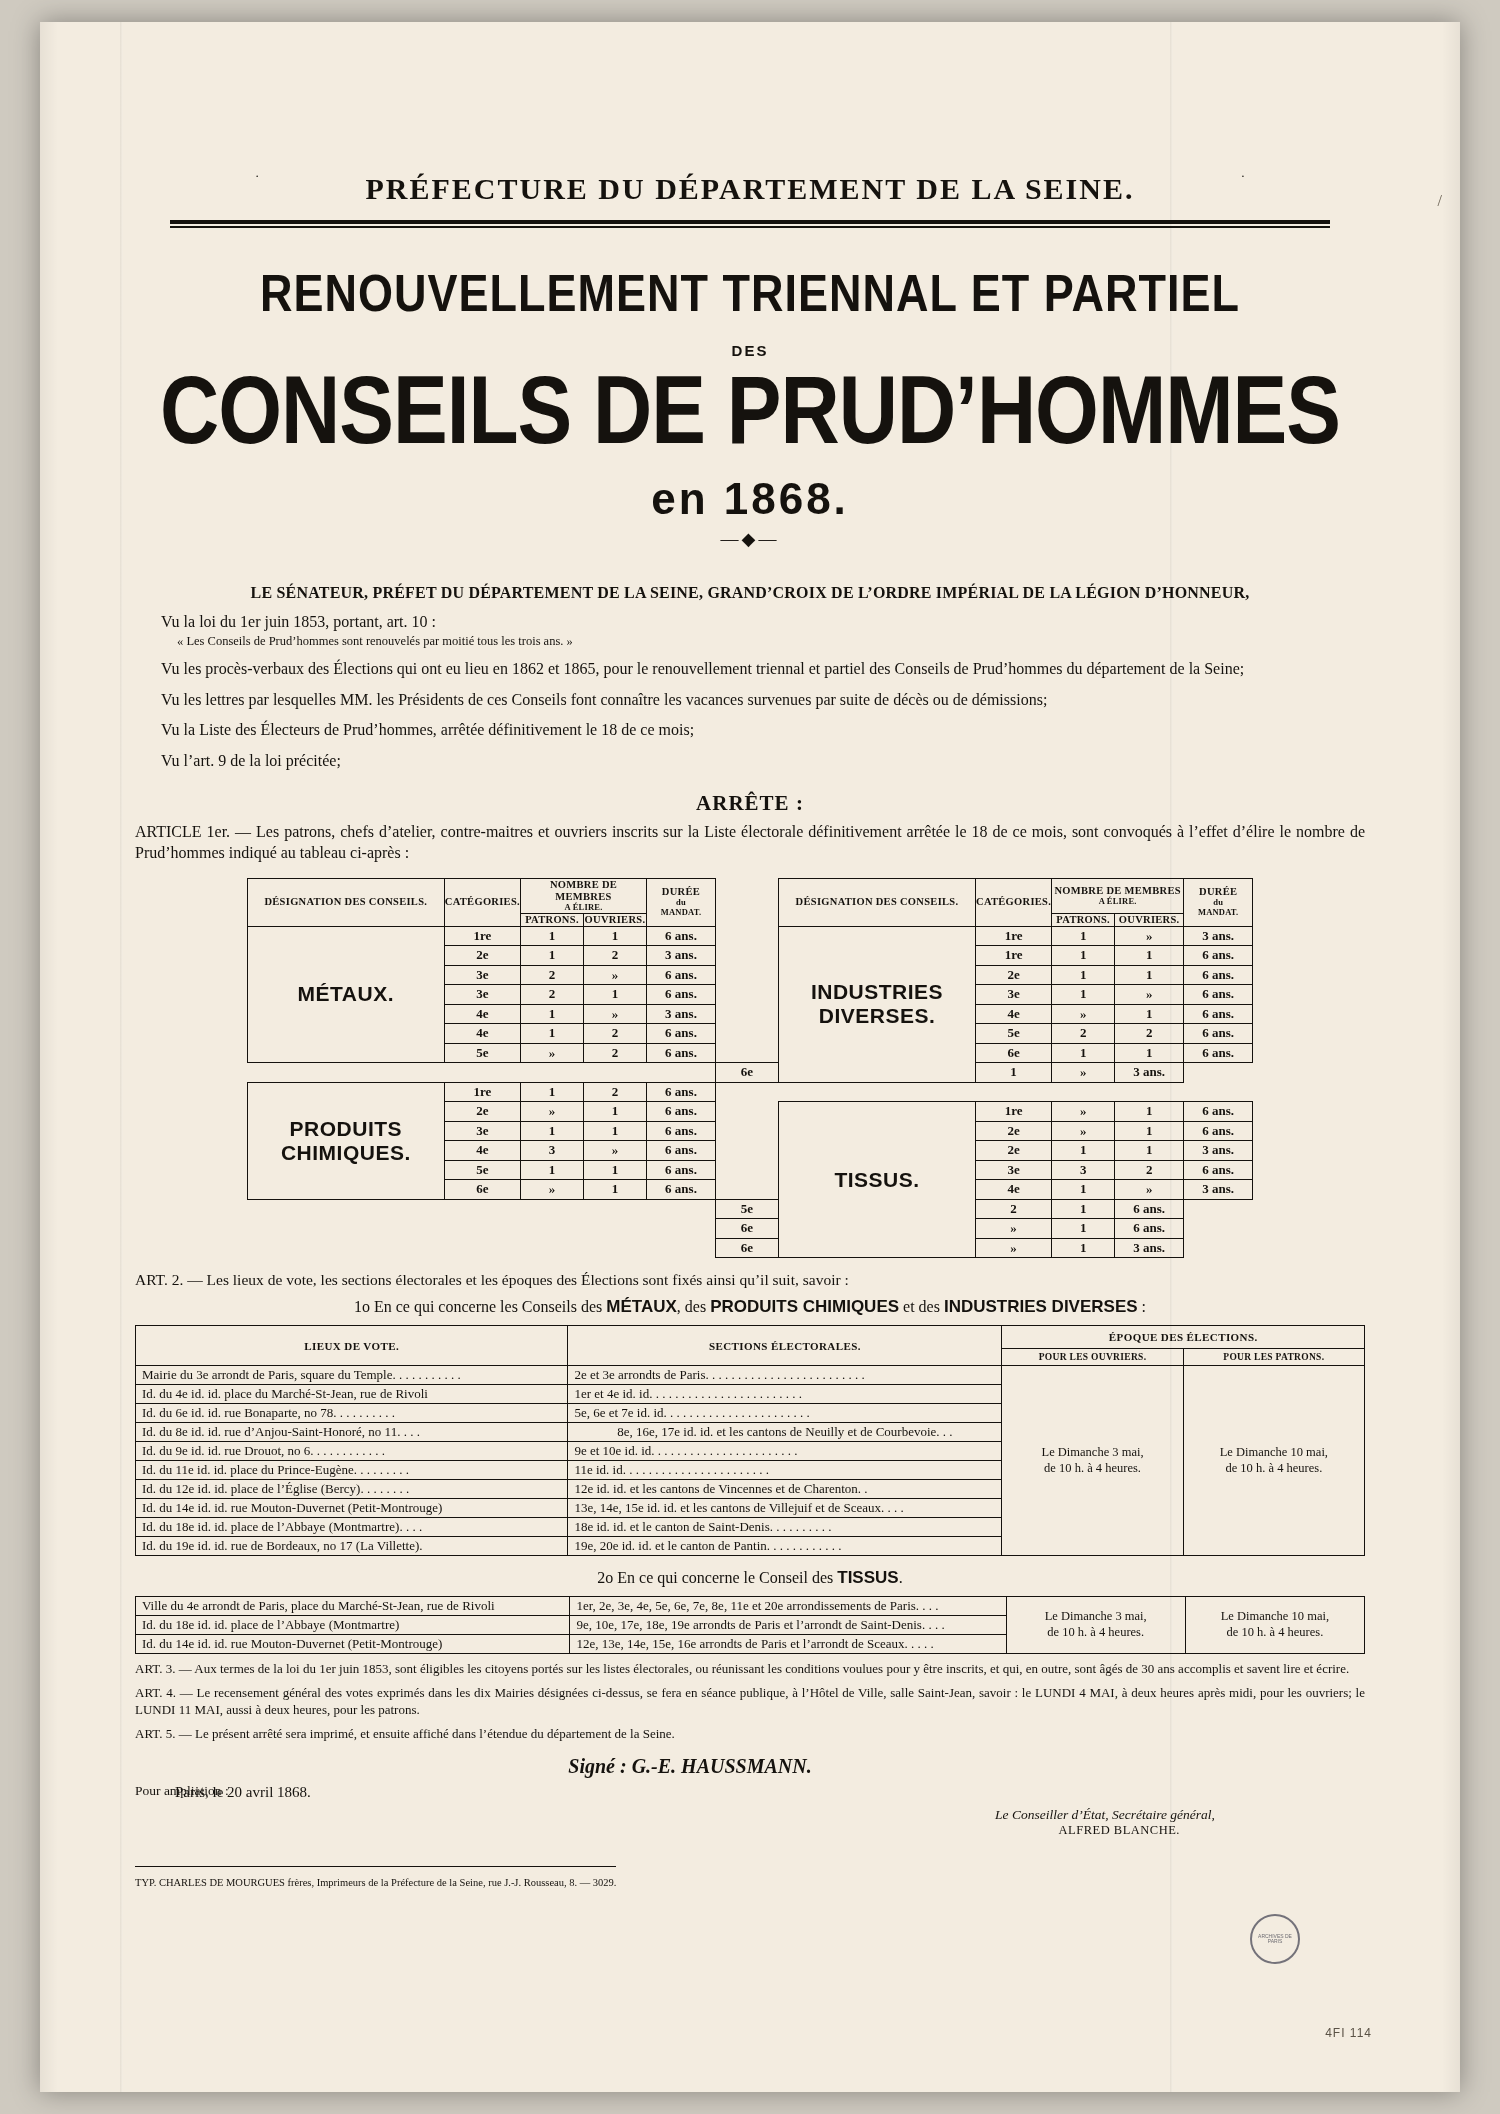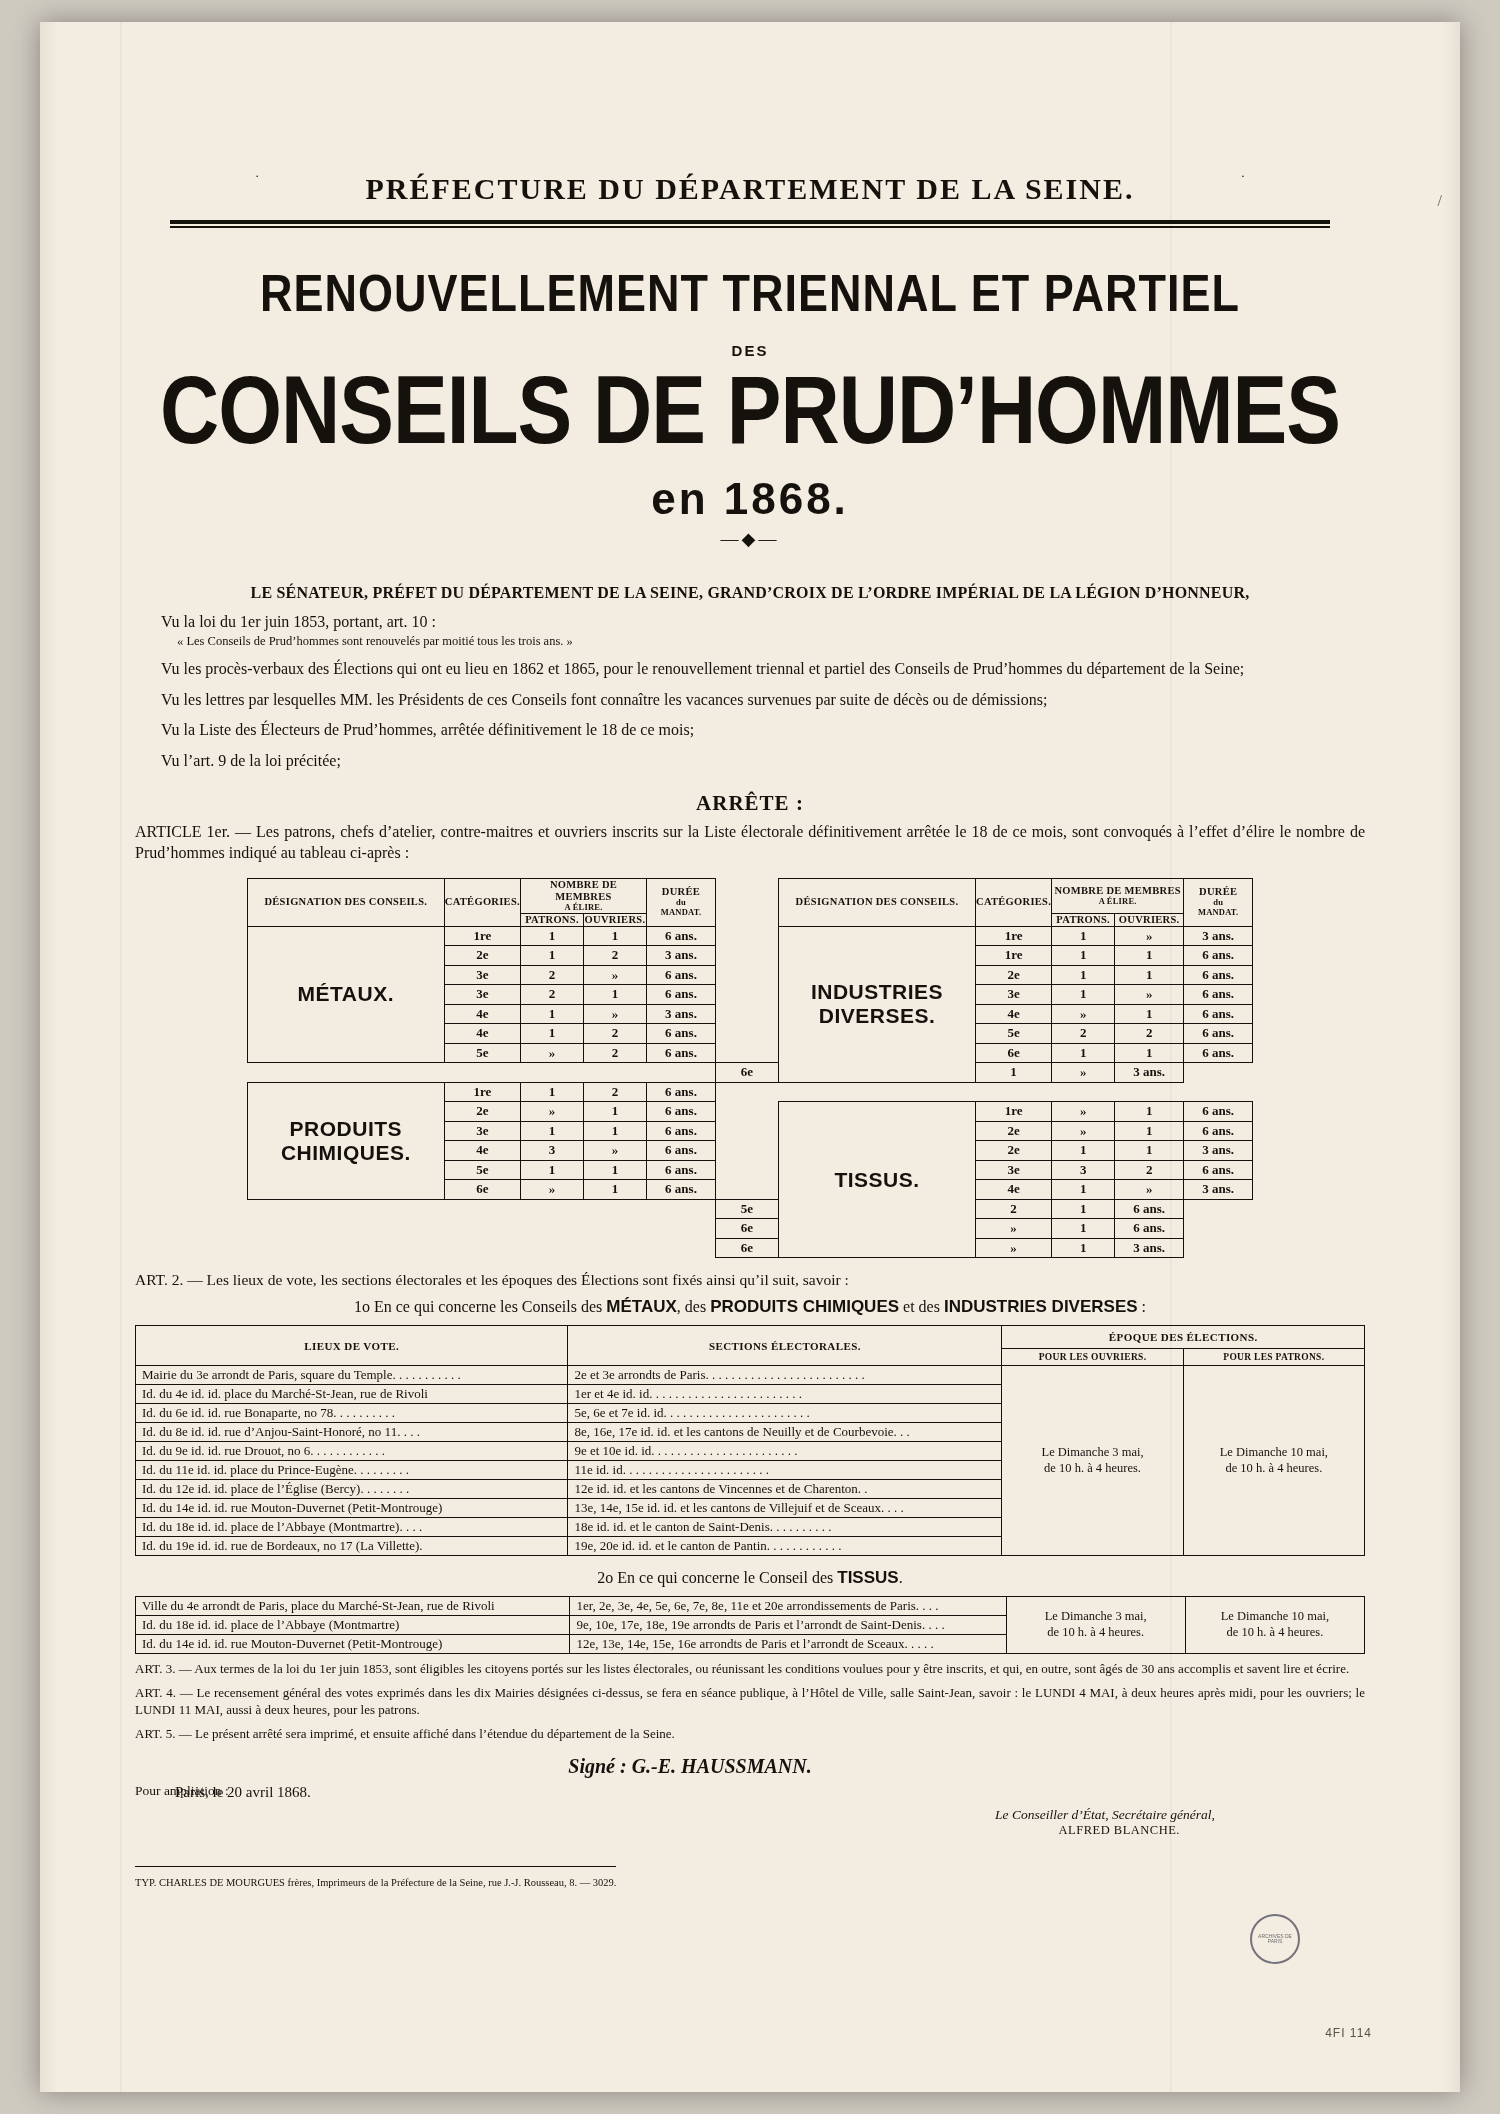--- a/index.html
+++ b/index.html
@@ -410,21 +410,21 @@
           <tr>
             <td class="vcell" style="width: 430px;">Id.    du   4e    id.      id.      place du Marché-St-Jean, rue de Rivoli</td>
             <td class="vcell" style="width: 430px;">1er et 4e     id.      id.    . . . . . . . . . . . . . . . . . . . . . . .</td>
           </tr>
           <tr>
             <td class="vcell" style="width: 430px;">Id.    du   6e    id.      id.      rue Bonaparte, no 78. . . . . . . . . .</td>
             <td class="vcell" style="width: 430px;">5e, 6e et 7e   id.      id.    . . . . . . . . . . . . . . . . . . . . . .</td>
           </tr>
           <tr>
             <td class="vcell" style="width: 430px;">Id.    du   8e    id.      id.      rue d’Anjou-Saint-Honoré, no 11. . . .</td>
-            <td class="vcell" style="width: 430px;">8e, 16e, 17e   id.      id.    et les cantons de Neuilly et de Courbevoie. . .</td>
+            <td class="vcell" style="width: 430px; text-align: center;">8e, 16e, 17e   id.      id.    et les cantons de Neuilly et de Courbevoie. . .</td>
           </tr>
           <tr>
             <td class="vcell" style="width: 430px;">Id.    du   9e    id.      id.      rue Drouot, no 6. . . . . . . . . . . .</td>
             <td class="vcell" style="width: 430px;">9e et 10e     id.      id.    . . . . . . . . . . . . . . . . . . . . . .</td>
           </tr>
           <tr>
             <td class="vcell" style="width: 430px;">Id.    du  11e    id.      id.      place du Prince-Eugène. . . . . . . . .</td>
             <td class="vcell" style="width: 430px;">11e          id.      id.    . . . . . . . . . . . . . . . . . . . . . .</td>
           </tr>
           <tr>

